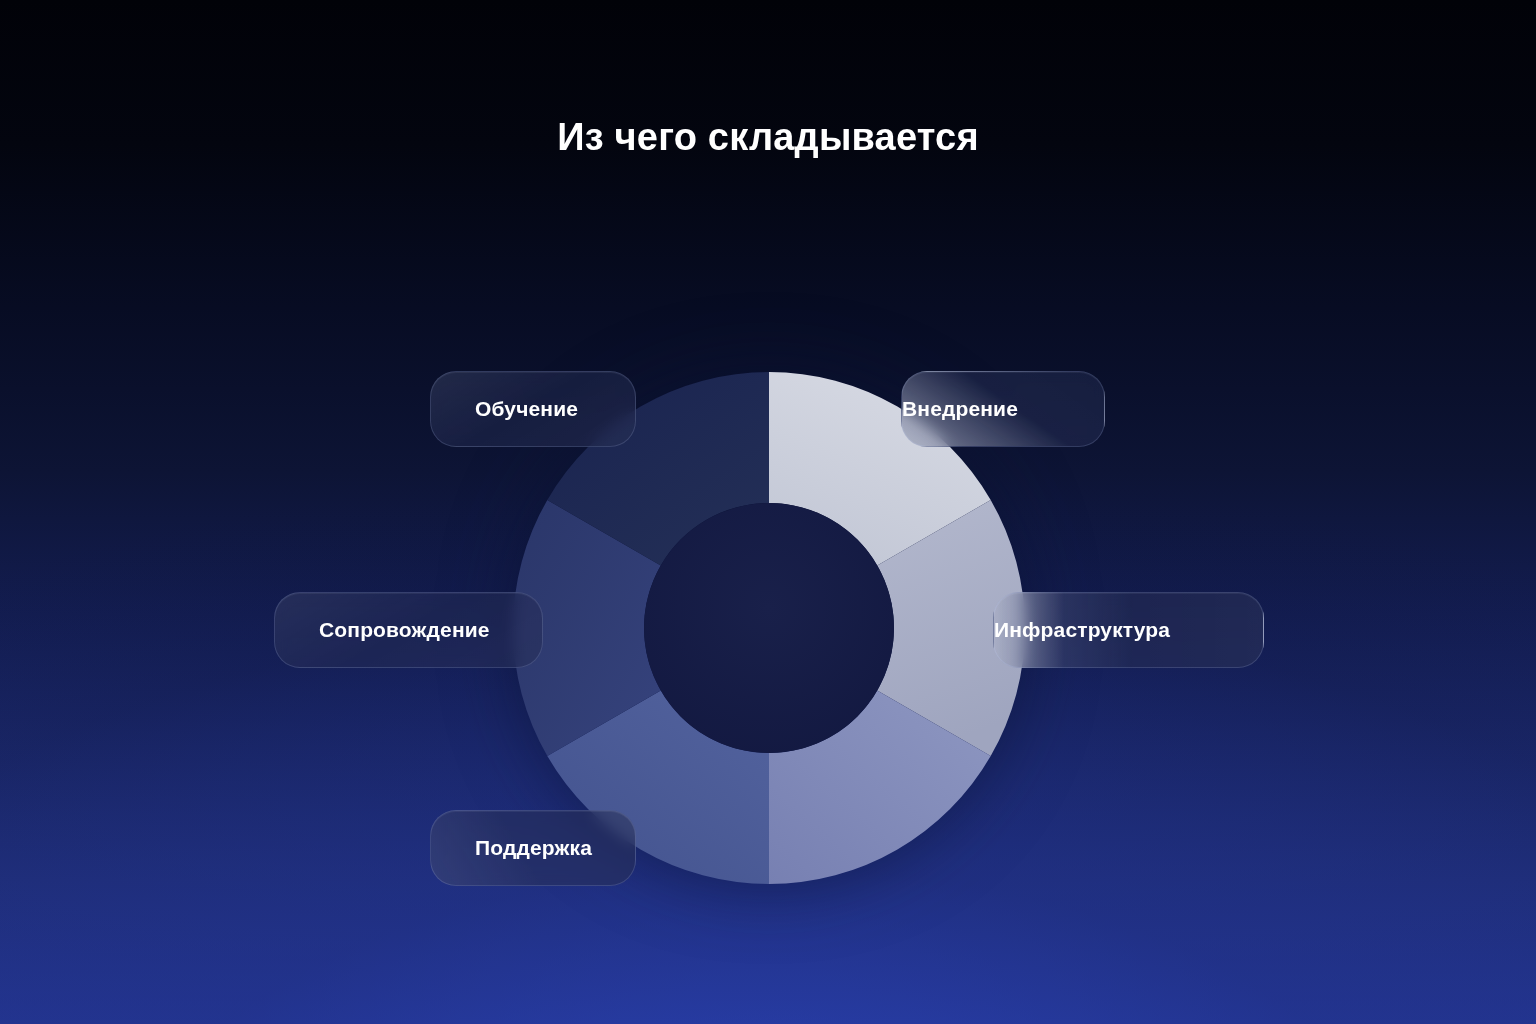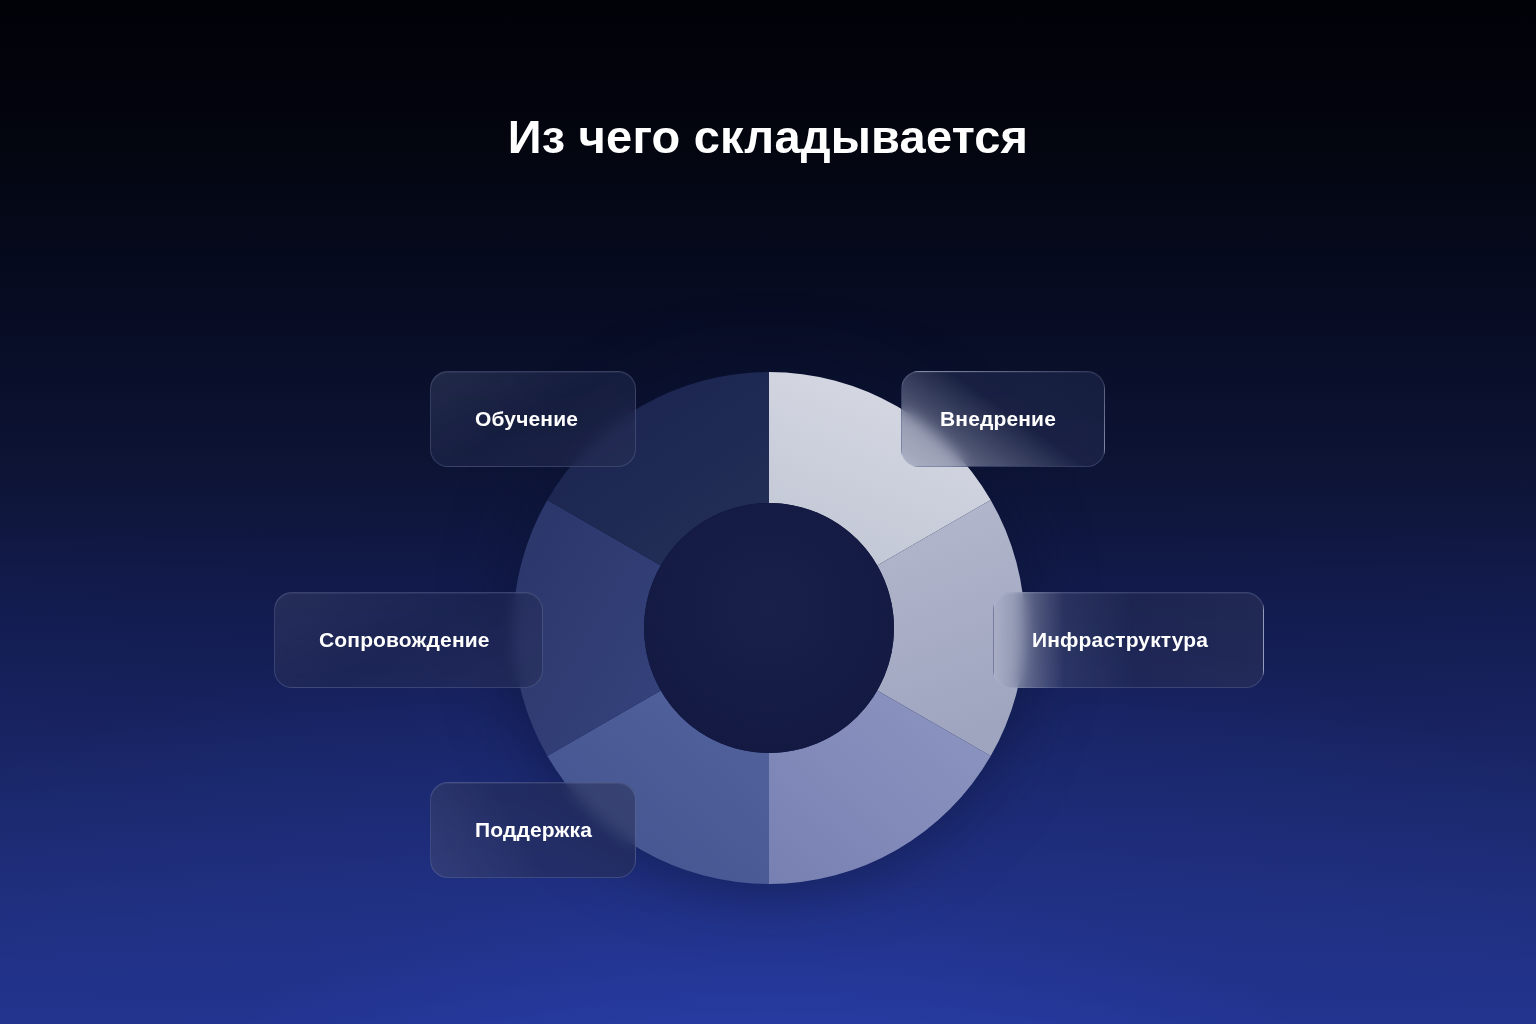--- a/index.html
+++ b/index.html
@@ -36,21 +36,21 @@
   .title-block {
     position: absolute;
     top: 104px;
     left: 0;
     width: 1536px;
     text-align: center;
     pointer-events: none;
   }
   .title-line {
     color: #ffffff;
-    font-size: 47px;
+    font-size: 38px;
     font-weight: 700;
     line-height: 66px;
     letter-spacing: 0.2px;
     white-space: nowrap;
   }
 
   
   .donut-wrap {
     position: absolute;
     left: 513px;
@@ -64,48 +64,48 @@
     height: 520px;
     filter: drop-shadow(0 0 34px rgba(10,16,50,0.55));
   }
 
   
   .pill {
     position: absolute;
     display: flex;
     align-items: center;
     box-sizing: border-box;
-    height: 96px;
-    border-radius: 18px;
+    height: 76px;
+    border-radius: 26px;
     border: 1px solid rgba(190,205,255,0.17);
     background:
       linear-gradient(150deg, rgba(255,255,255,0.075) 0%, rgba(255,255,255,0.018) 48%, rgba(255,255,255,0.045) 100%),
       rgba(24,32,72,0.56);
     backdrop-filter: blur(7px);
     -webkit-backdrop-filter: blur(7px);
     box-shadow: inset 0 1px 0 rgba(255,255,255,0.06);
   }
   .pill-label {
     color: #ffffff;
     font-size: 21px;
     font-weight: 700;
     letter-spacing: 0.15px;
     white-space: nowrap;
   }
 
   
   .pill.left  { justify-content: flex-start; padding-left: 44px; padding-right: 28px; }
-  .pill.right { justify-content: flex-start; padding-left: 38px; padding-right: 34px; }
+  .pill.right { justify-content: flex-start; padding-right: 34px; }
 
   
   .pill-obuchenie      { left: 430px;  top: 371px; width: 206px; }
   .pill-vnedrenie      { left: 901px;  top: 371px; width: 204px; }
   .pill-soprovozhdenie { left: 274px;  top: 592px; width: 269px; }
   .pill-infrastruktura { left: 993px;  top: 592px; width: 271px; }
-  .pill-podderzhka     { left: 430px;  top: 782px; width: 206px; }
+  .pill-podderzhka     { left: 430px;  top: 810px; width: 206px; }
   .pill-razvitie       { left: 901px;  top: 810px; width: 204px; }
 
   
   .pill-vnedrenie {
     background:
       linear-gradient(215deg, rgba(255,255,255,0.02) 0%, rgba(255,255,255,0.03) 45%, rgba(232,236,248,0.52) 100%),
       rgba(24,32,72,0.55);
   }
   .pill-infrastruktura {
     background:

